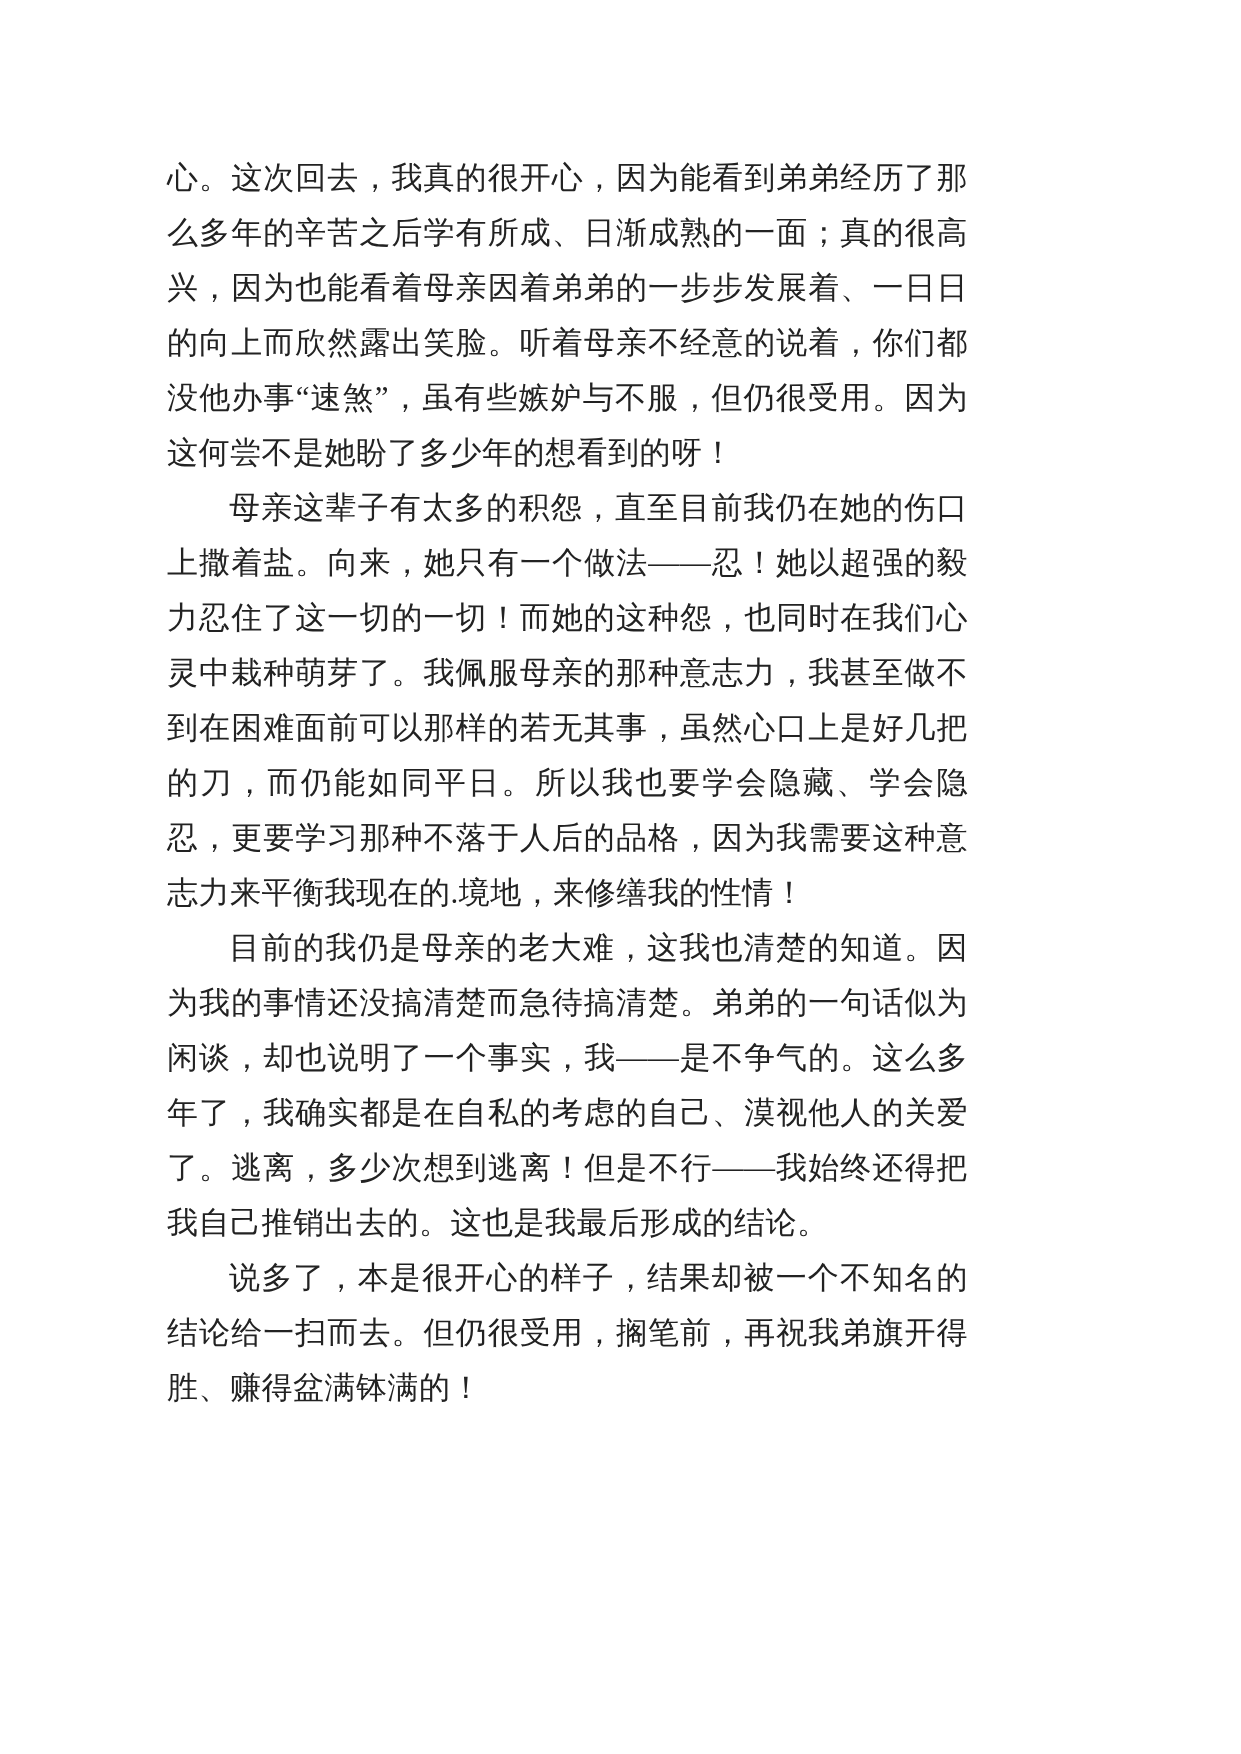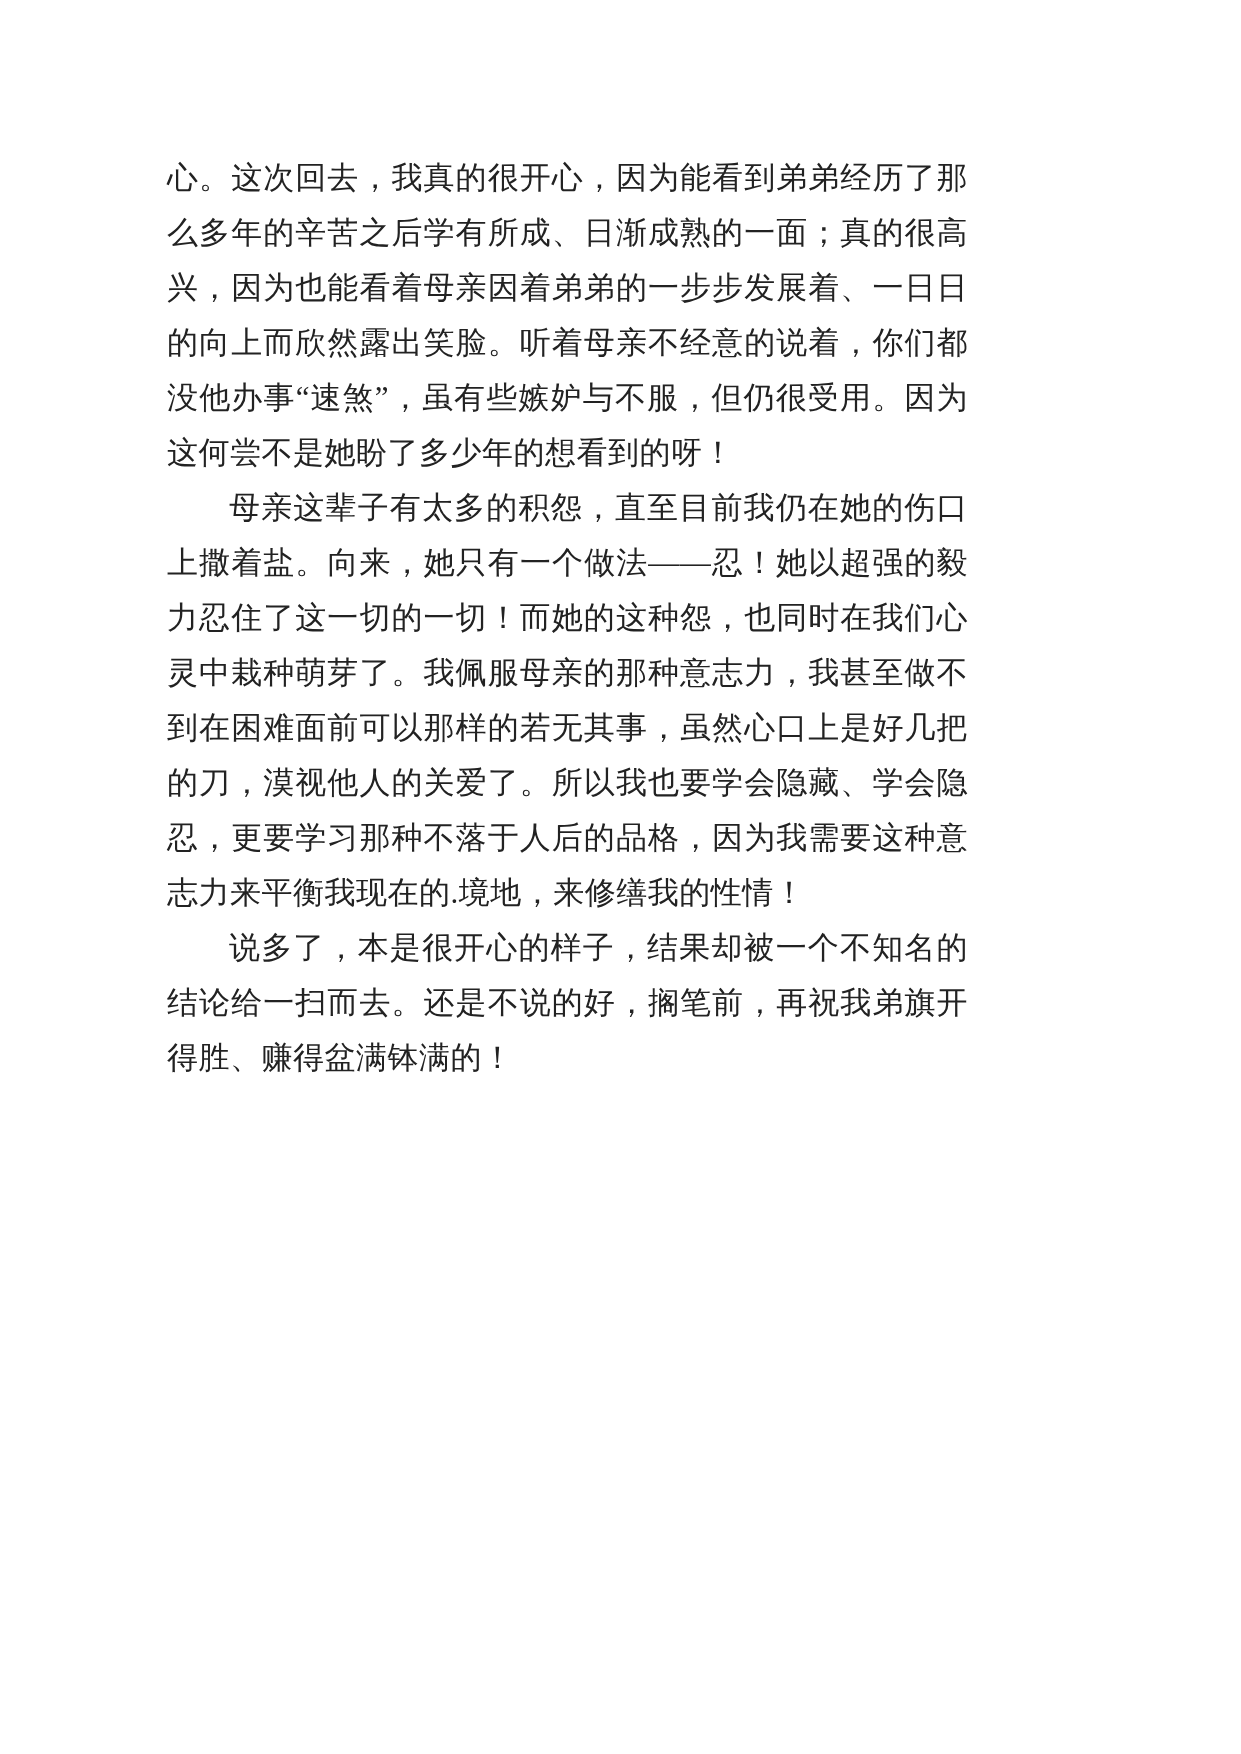--- a/index.html
+++ b/index.html
@@ -33,16 +33,17 @@
   .para.indent {
     text-indent: 2em;
   }
 </style>
 </head>
 <body>
 
 <div class="page">
   <div class="content">
     <p class="para">心。这次回去，我真的很开心，因为能看到弟弟经历了那么多年的辛苦之后学有所成、日渐成熟的一面；真的很高兴，因为也能看着母亲因着弟弟的一步步发展着、一日日的向上而欣然露出笑脸。听着母亲不经意的说着，你们都没他办事“速煞”，虽有些嫉妒与不服，但仍很受用。因为这何尝不是她盼了多少年的想看到的呀！</p>
-    <p class="para indent">母亲这辈子有太多的积怨，直至目前我仍在她的伤口上撒着盐。向来，她只有一个做法——忍！她以超强的毅力忍住了这一切的一切！而她的这种怨，也同时在我们心灵中栽种萌芽了。我佩服母亲的那种意志力，我甚至做不到在困难面前可以那样的若无其事，虽然心口上是好几把的刀，漠视他人的关爱了。所以我也要学会隐藏、学会隐忍，更要学习那种不落于人后的品格，因为我需要这种意志力来平衡我现在的.境地，来修缮我的性情！</p>
-    <p class="para indent">说多了，本是很开心的样子，结果却被一个不知名的结论给一扫而去。还是不说的好，搁笔前，再祝我弟旗开得胜、赚得盆满钵满的！</p>
+    <p class="para indent">母亲这辈子有太多的积怨，直至目前我仍在她的伤口上撒着盐。向来，她只有一个做法——忍！她以超强的毅力忍住了这一切的一切！而她的这种怨，也同时在我们心灵中栽种萌芽了。我佩服母亲的那种意志力，我甚至做不到在困难面前可以那样的若无其事，虽然心口上是好几把的刀，而仍能如同平日。所以我也要学会隐藏、学会隐忍，更要学习那种不落于人后的品格，因为我需要这种意志力来平衡我现在的.境地，来修缮我的性情！</p>
+    <p class="para indent">目前的我仍是母亲的老大难，这我也清楚的知道。因为我的事情还没搞清楚而急待搞清楚。弟弟的一句话似为闲谈，却也说明了一个事实，我——是不争气的。这么多年了，我确实都是在自私的考虑的自己、漠视他人的关爱了。逃离，多少次想到逃离！但是不行——我始终还得把我自己推销出去的。这也是我最后形成的结论。</p>
+    <p class="para indent">说多了，本是很开心的样子，结果却被一个不知名的结论给一扫而去。但仍很受用，搁笔前，再祝我弟旗开得胜、赚得盆满钵满的！</p>
   </div>
 </div>
 
 </body></html>

